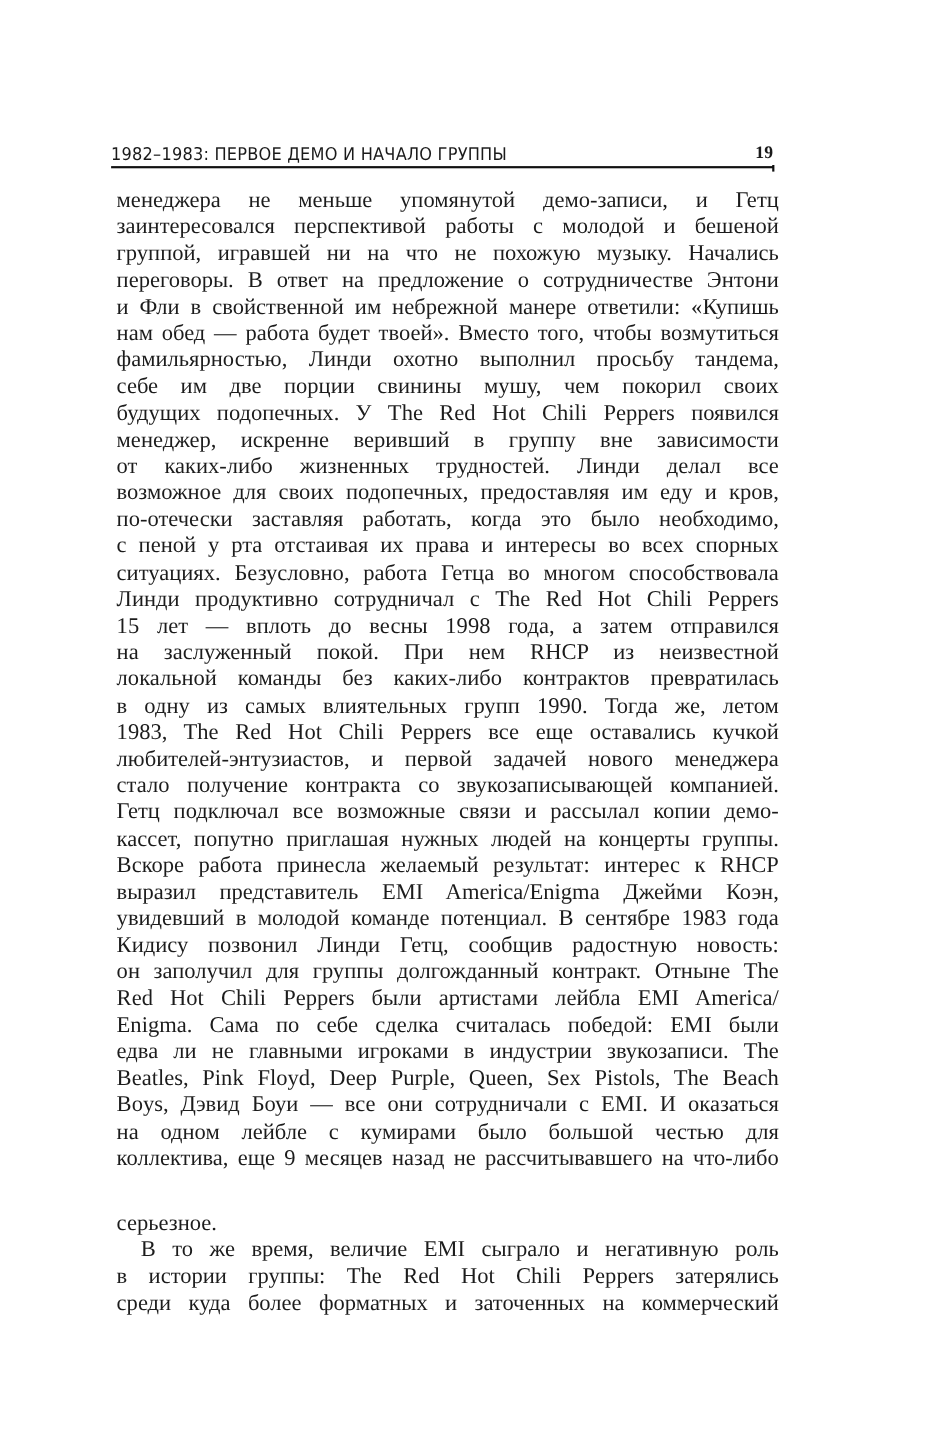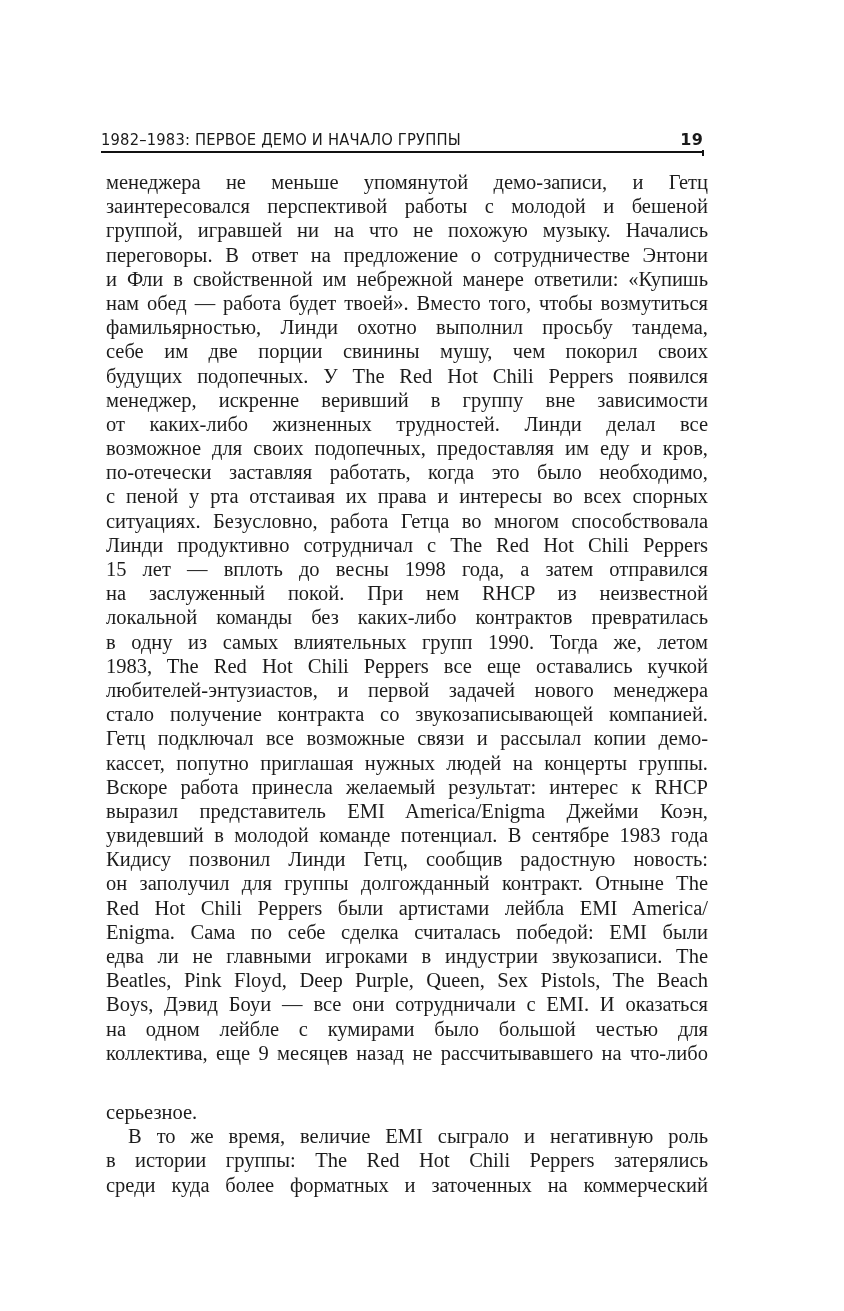--- a/index.html
+++ b/index.html
@@ -8,21 +8,21 @@
       position: absolute; left: 101px; top: 105px; width: 602px; height: 24px;
       border-bottom: 2px solid #111;
       font-family: "DejaVu Sans", sans-serif;
       font-size: 16px; color: #1a1a1a;
       display: flex; justify-content: space-between; align-items: flex-end;
       padding-bottom: 2px;
       letter-spacing: 0.2px;
       margin-top: 20px;
     }
     .header .title { font-weight: normal; transform: scaleX(0.92); transform-origin: left bottom; white-space: nowrap; }
-    .header .pagenum { font-weight: bold; font-size: 16px; }
+    .header .pagenum { font-weight: bold; font-size: 16px; font-family: Liberation Serif, serif; }
     .header .tick { position: absolute; right: -1px; bottom: -5px; width: 2px; height: 6px; background: #111; }
     .body-text {
       position: absolute; left: 106px; top: 170px; width: 602px;
       font-family: "Liberation Serif", "DejaVu Serif", serif;
       font-size: 20.5px; line-height: 24.2px; color: #1c1c1c;
     }
     .line {
       display: block; text-align: justify; text-align-last: justify;
       white-space: nowrap; height: 24.2px;
     }

